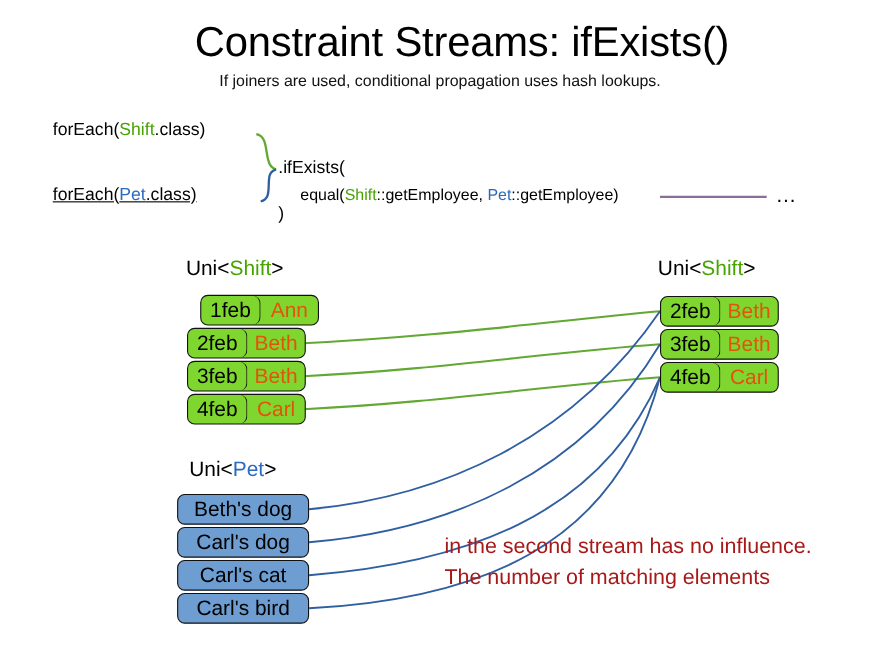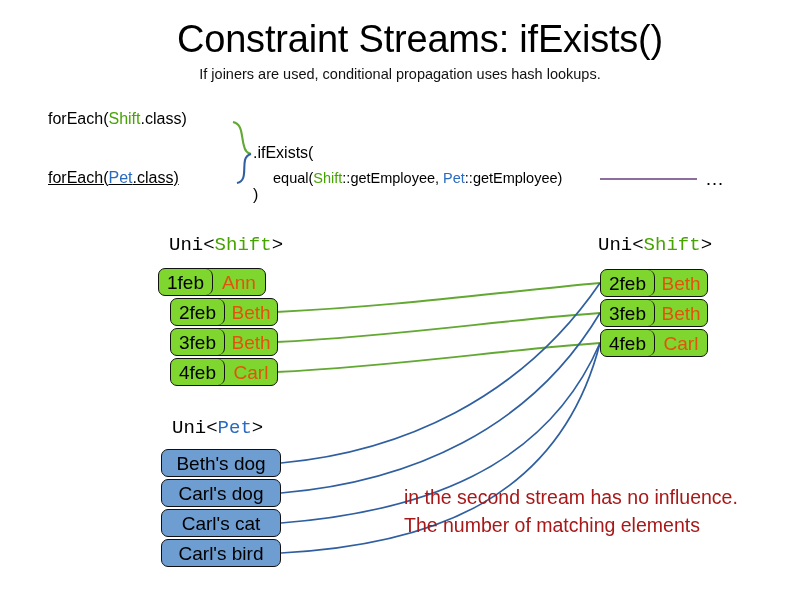--- a/index.html
+++ b/index.html
@@ -73,21 +73,20 @@
     font-size: 19px;
     color: #000;
   }
 
   
   .stream-caption {
     position: absolute;
     font-size: 19px;
     white-space: nowrap;
     color: #000;
-    font-family: Liberation Mono, monospace;
   }
   #caption-left-shift  { left: 169px; top: 234px; }
   #caption-right-shift { left: 598px; top: 234px; }
   #caption-left-pet    { left: 172px; top: 417px; }
 
   
   .fact-row {
     position: absolute;
     display: flex;
     align-items: stretch;
@@ -194,21 +193,21 @@
     <path d="M 276 312 C 400 306 500 292 600 283" fill="none" stroke="#62A832" stroke-width="1.9"></path>
     <path d="M 276 342 C 400 336 500 320 600 313" fill="none" stroke="#62A832" stroke-width="1.9"></path>
     <path d="M 276 372 C 400 366 500 350 600 343" fill="none" stroke="#62A832" stroke-width="1.9"></path>
 
     <path d="M 281 463 C 400 452 520 400 600 283" fill="none" stroke="#2F5FA0" stroke-width="1.7"></path>
     <path d="M 281 493 C 410 482 530 430 600 313" fill="none" stroke="#2F5FA0" stroke-width="1.7"></path>
     <path d="M 281 523 C 420 512 545 470 600 343" fill="none" stroke="#2F5FA0" stroke-width="1.7"></path>
     <path d="M 281 553 C 430 545 560 500 600 343" fill="none" stroke="#2F5FA0" stroke-width="1.7"></path>
   </svg>
 
-  <div class="fact-row green" style="left:158px; top:268px;">
+  <div class="fact-row green" style="left:182px; top:268px;">
     <div class="cell cell-date">1feb</div>
     <div class="cell cell-name">Ann</div>
   </div>
   <div class="fact-row green" style="left:170px; top:298px;">
     <div class="cell cell-date">2feb</div>
     <div class="cell cell-name">Beth</div>
   </div>
   <div class="fact-row green" style="left:170px; top:328px;">
     <div class="cell cell-date">3feb</div>
     <div class="cell cell-name">Beth</div>

